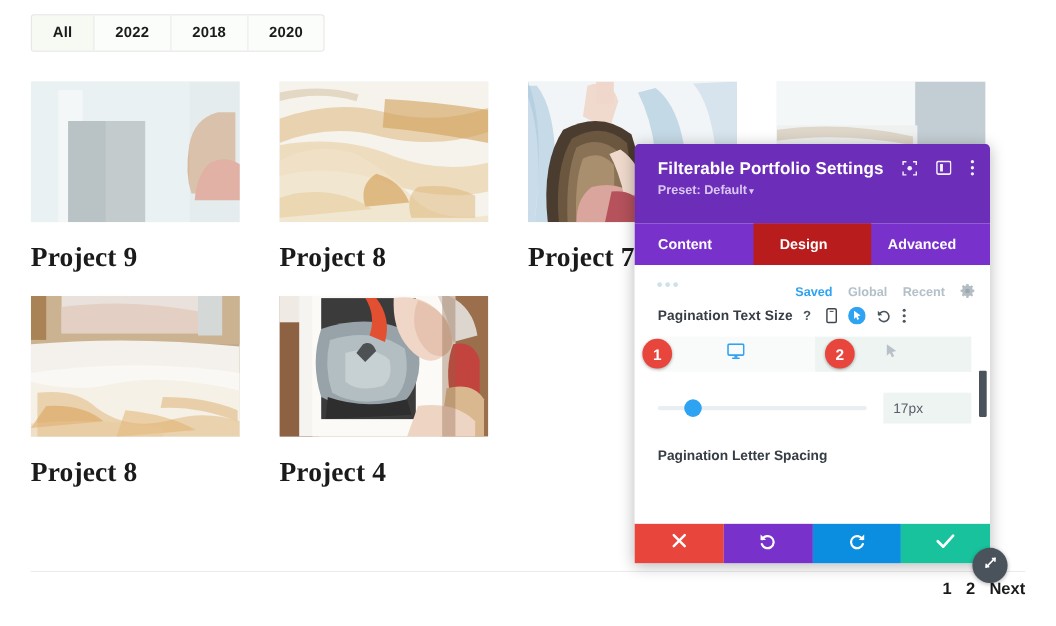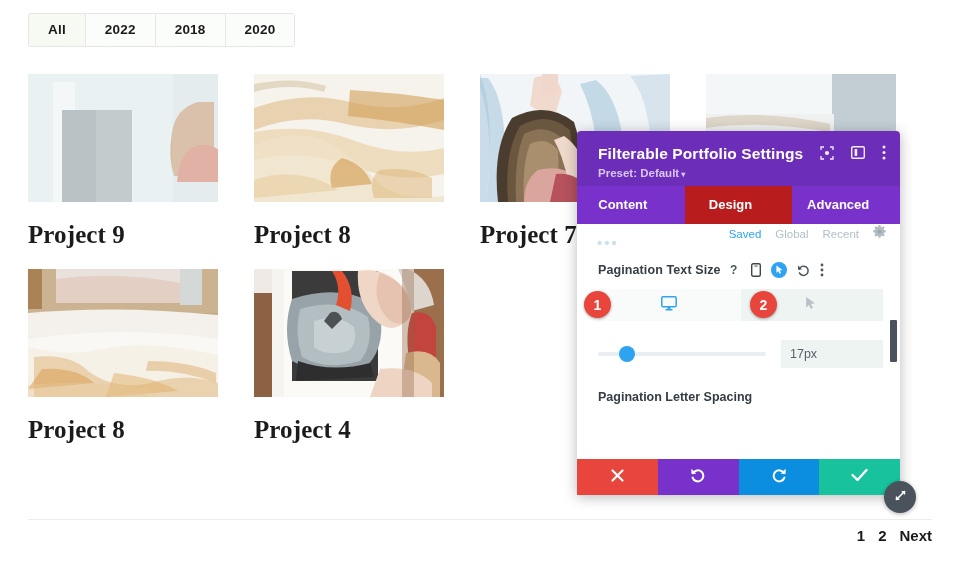--- a/index.html
+++ b/index.html
@@ -83,21 +83,21 @@
     position: absolute;
     left: 577px; top: 131px;
     width: 323px;
     border-radius: 4px 4px 0 0;
     box-shadow: 0 2px 14px rgba(0,0,0,.28);
     overflow: visible;
     font-family: "Liberation Sans", sans-serif;
   }
   .modal-head {
     background: #6c2eb9;
-    padding: 14px 15px 7px 21px;
+    padding: 14px 15px 24px 21px;
     border-radius: 4px 4px 0 0;
     position: relative;
   }
   .modal-title {
     color: #ffffff;
     font-size: 15.5px;
     font-weight: bold;
     letter-spacing: .1px;
     display: inline-block;
   }
@@ -146,26 +146,26 @@
   .dots-row .ddd {
     color: #cfe2ea;
     font-size: 15px;
     letter-spacing: 2px;
     font-weight: bold;
     line-height: 12px;
     display: inline-block;
   }
   .saved-row {
     position: absolute;
-    right: 14px; top: 1px;
-    display: flex;
-    align-items: flex-end;
+    right: 14px; top: 17px;
+    display: flex;
+    align-items: center;
     gap: 14px;
     font-size: 11.5px;
-    font-weight: normal;
+    font-weight: bold;
   }
   .saved-row .sv { cursor: pointer; color: #b3c0c8; }
   .saved-row .sv.active { color: #2ea3f2; }
 
   .field-label-row {
     display: flex;
     align-items: center;
     padding: 8px 18px 0 21px;
     gap: 9px;
   }
@@ -229,21 +229,21 @@
   .knob {
     position: absolute;
     top: -6px;
     width: 16px; height: 16px;
     border-radius: 50%;
     background: #2ea3f2;
     transform: translateX(-50%);
     cursor: grab;
   }
   .val-box {
-    width: 102px; height: 28px;
+    width: 80px; height: 28px;
     background: #eef4f2;
     display: flex;
     align-items: center;
     padding-left: 9px;
     font-size: 12.5px;
     color: #555f68;
     cursor: text;
   }
   .val-box.muted { color: #a9b4bb; }
 

